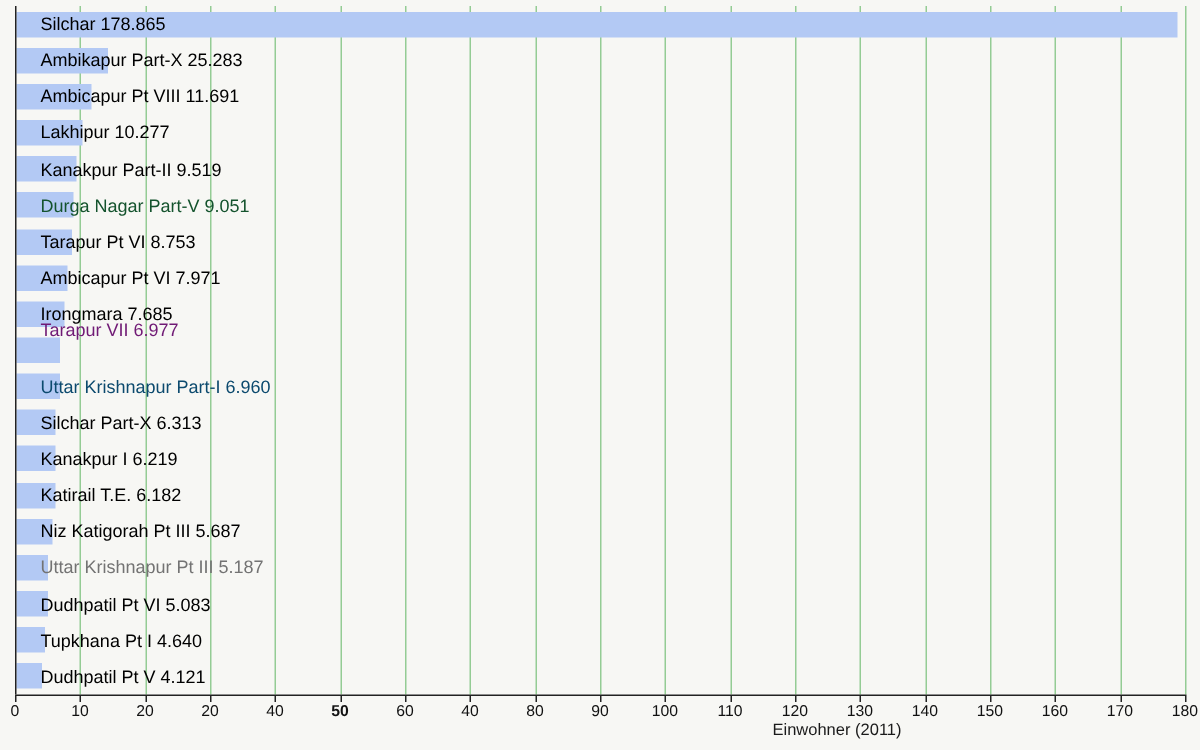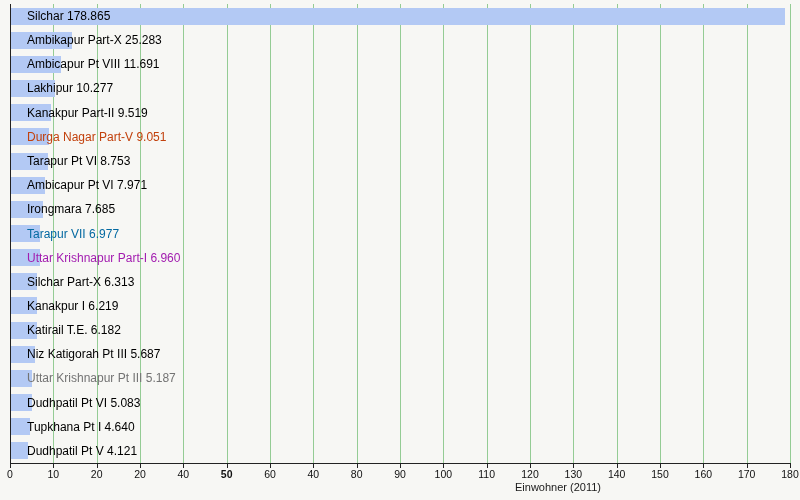--- a/index.html
+++ b/index.html
@@ -92,31 +92,31 @@
         <div class="bar-label" style="left: 27px; top: 4px; height: 24.1579px; line-height: 24.1579px; color: rgb(0, 0, 0);">Silchar 178.865</div>
         <div class="bar" style="left: 11px; top: 31.7368px; width: 60.893px; height: 17px; background: rgb(179, 201, 244);"></div>
         <div class="bar-label" style="left: 27px; top: 28.1579px; height: 24.1579px; line-height: 24.1579px; color: rgb(0, 0, 0);">Ambikapur Part-X 25.283</div>
         <div class="bar" style="left: 11px; top: 55.8947px; width: 49.661px; height: 17px; background: rgb(179, 201, 244);"></div>
         <div class="bar-label" style="left: 27px; top: 52.3158px; height: 24.1579px; line-height: 24.1579px; color: rgb(0, 0, 0);">Ambicapur Pt VIII 11.691</div>
         <div class="bar" style="left: 11px; top: 80.0526px; width: 43.5337px; height: 17px; background: rgb(179, 201, 244);"></div>
         <div class="bar-label" style="left: 27px; top: 76.4737px; height: 24.1579px; line-height: 24.1579px; color: rgb(0, 0, 0);">Lakhipur 10.277</div>
         <div class="bar" style="left: 11px; top: 104.211px; width: 40.249px; height: 17px; background: rgb(179, 201, 244);"></div>
         <div class="bar-label" style="left: 27px; top: 100.632px; height: 24.1579px; line-height: 24.1579px; color: rgb(0, 0, 0);">Kanakpur Part-II 9.519</div>
         <div class="bar" style="left: 11px; top: 128.368px; width: 38.221px; height: 17px; background: rgb(179, 201, 244);"></div>
-        <div class="bar-label" style="left: 27px; top: 124.789px; height: 24.1579px; line-height: 24.1579px; color: #c2410c;">Durga Nagar Part-V 9.051</div>
+        <div class="bar-label" style="left: 27px; top: 124.789px; height: 24.1579px; line-height: 24.1579px; color: #14532d;">Durga Nagar Part-V 9.051</div>
         <div class="bar" style="left: 11px; top: 152.526px; width: 36.9297px; height: 17px; background: rgb(179, 201, 244);"></div>
         <div class="bar-label" style="left: 27px; top: 148.947px; height: 24.1579px; line-height: 24.1579px; color: rgb(0, 0, 0);">Tarapur Pt VI 8.753</div>
         <div class="bar" style="left: 11px; top: 176.684px; width: 33.541px; height: 17px; background: rgb(179, 201, 244);"></div>
         <div class="bar-label" style="left: 27px; top: 173.105px; height: 24.1579px; line-height: 24.1579px; color: rgb(0, 0, 0);">Ambicapur Pt VI 7.971</div>
         <div class="bar" style="left: 11px; top: 200.842px; width: 32.3017px; height: 17px; background: rgb(179, 201, 244);"></div>
         <div class="bar-label" style="left: 27px; top: 197.263px; height: 24.1579px; line-height: 24.1579px; color: rgb(0, 0, 0);">Irongmara 7.685</div>
         <div class="bar" style="left: 11px; top: 225px; width: 29.2337px; height: 17px; background: rgb(179, 201, 244);"></div>
-        <div class="bar-label" style="left: 27px; top: 222px; height: 24.1579px; line-height: 24.1579px; color: #0369a1;">Tarapur VII 6.977</div>
+        <div class="bar-label" style="left: 27px; top: 208px; height: 24.1579px; line-height: 24.1579px; color: #701a75;">Tarapur VII 6.977</div>
         <div class="bar" style="left: 11px; top: 249.158px; width: 29.16px; height: 17px; background: rgb(179, 201, 244);"></div>
-        <div class="bar-label" style="left: 27px; top: 245.579px; height: 24.1579px; line-height: 24.1579px; color: #a21caf;">Uttar Krishnapur Part-I 6.960</div>
+        <div class="bar-label" style="left: 27px; top: 245.579px; height: 24.1579px; line-height: 24.1579px; color: #0c4a6e;">Uttar Krishnapur Part-I 6.960</div>
         <div class="bar" style="left: 11px; top: 273.316px; width: 26.3563px; height: 17px; background: rgb(179, 201, 244);"></div>
         <div class="bar-label" style="left: 27px; top: 269.737px; height: 24.1579px; line-height: 24.1579px; color: rgb(0, 0, 0);">Silchar Part-X 6.313</div>
         <div class="bar" style="left: 11px; top: 297.474px; width: 25.949px; height: 17px; background: rgb(179, 201, 244);"></div>
         <div class="bar-label" style="left: 27px; top: 293.895px; height: 24.1579px; line-height: 24.1579px; color: rgb(0, 0, 0);">Kanakpur I 6.219</div>
         <div class="bar" style="left: 11px; top: 321.632px; width: 25.7887px; height: 17px; background: rgb(179, 201, 244);"></div>
         <div class="bar-label" style="left: 27px; top: 318.053px; height: 24.1579px; line-height: 24.1579px; color: rgb(0, 0, 0);">Katirail T.E. 6.182</div>
         <div class="bar" style="left: 11px; top: 345.789px; width: 23.6437px; height: 17px; background: rgb(179, 201, 244);"></div>
         <div class="bar-label" style="left: 27px; top: 342.211px; height: 24.1579px; line-height: 24.1579px; color: rgb(0, 0, 0);">Niz Katigorah Pt III 5.687</div>
         <div class="bar" style="left: 11px; top: 369.947px; width: 21.477px; height: 17px; background: rgb(179, 201, 244);"></div>
         <div class="bar-label" style="left: 27px; top: 366.368px; height: 24.1579px; line-height: 24.1579px; color: #737373;">Uttar Krishnapur Pt III 5.187</div>

